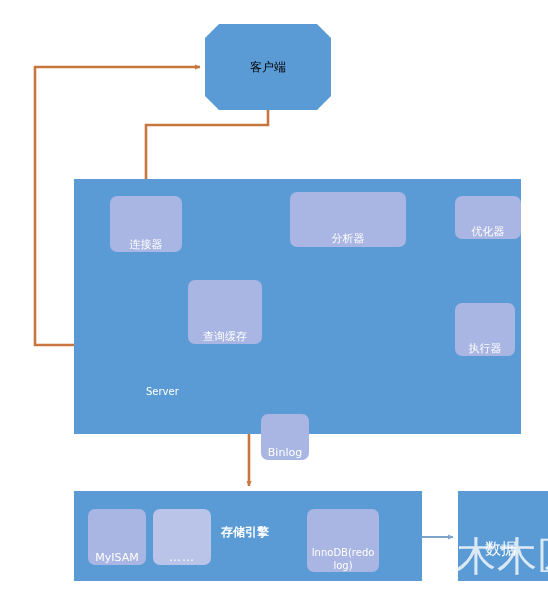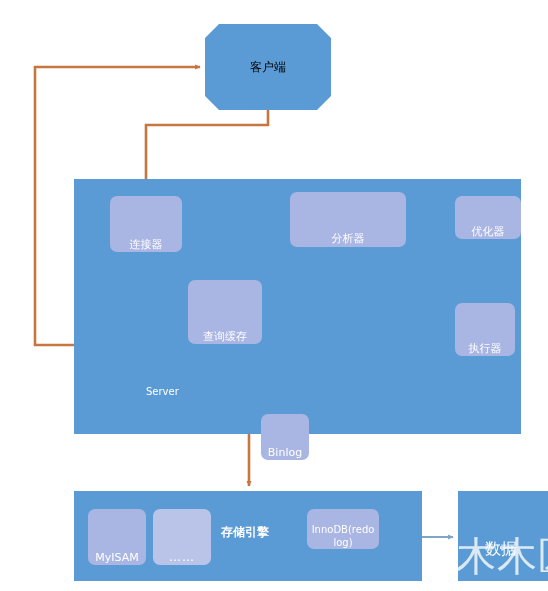--- a/index.html
+++ b/index.html
@@ -23,21 +23,21 @@
        text-align:center;color:#ffffff;font-size:11px;line-height:1.25;}
   .sub.pale{background:#b9c4e8;}
   .b-conn{left:110px;top:196px;width:72px;height:56px;}
   .b-ana{left:290px;top:192px;width:116px;height:55px;font-family:Liberation Mono, monospace;}
   .b-opt{left:455px;top:196px;width:66px;height:43px;}
   .b-cache{left:188px;top:280px;width:74px;height:64px;}
   .b-exec{left:455px;top:303px;width:60px;height:53px;}
   .b-binlog{left:261px;top:376px;width:48px;height:46px;margin-top:38px;}
   .b-myisam{left:88px;top:509px;width:58px;height:56px;}
   .b-dots{left:153px;top:509px;width:58px;height:56px;font-size:12px;letter-spacing:1px;}
-  .b-innodb{left:307px;top:509px;width:72px;height:40px;font-size:10px;}
+  .b-innodb{left:307px;top:509px;width:72px;height:63px;font-size:10px;}
   
   .lbl{position:absolute;color:#ffffff;font-size:10px;}
   .lbl-server{left:146px;top:386px;}
   .lbl-engine{left:221px;top:524px;font-size:12px;font-weight:bold;}
   .lbl-data{left:485px;top:539px;font-size:16px;}
   
   .watermark{position:absolute;left:456px;top:540px;font-size:40px;color:#ffffff;
              opacity:.78;white-space:nowrap;letter-spacing:1px;line-height:1;
              font-family:"DejaVu Sans","Liberation Sans",sans-serif;}
   .wm-clip{position:absolute;left:456px;top:536px;width:92px;height:55px;overflow:hidden;}

